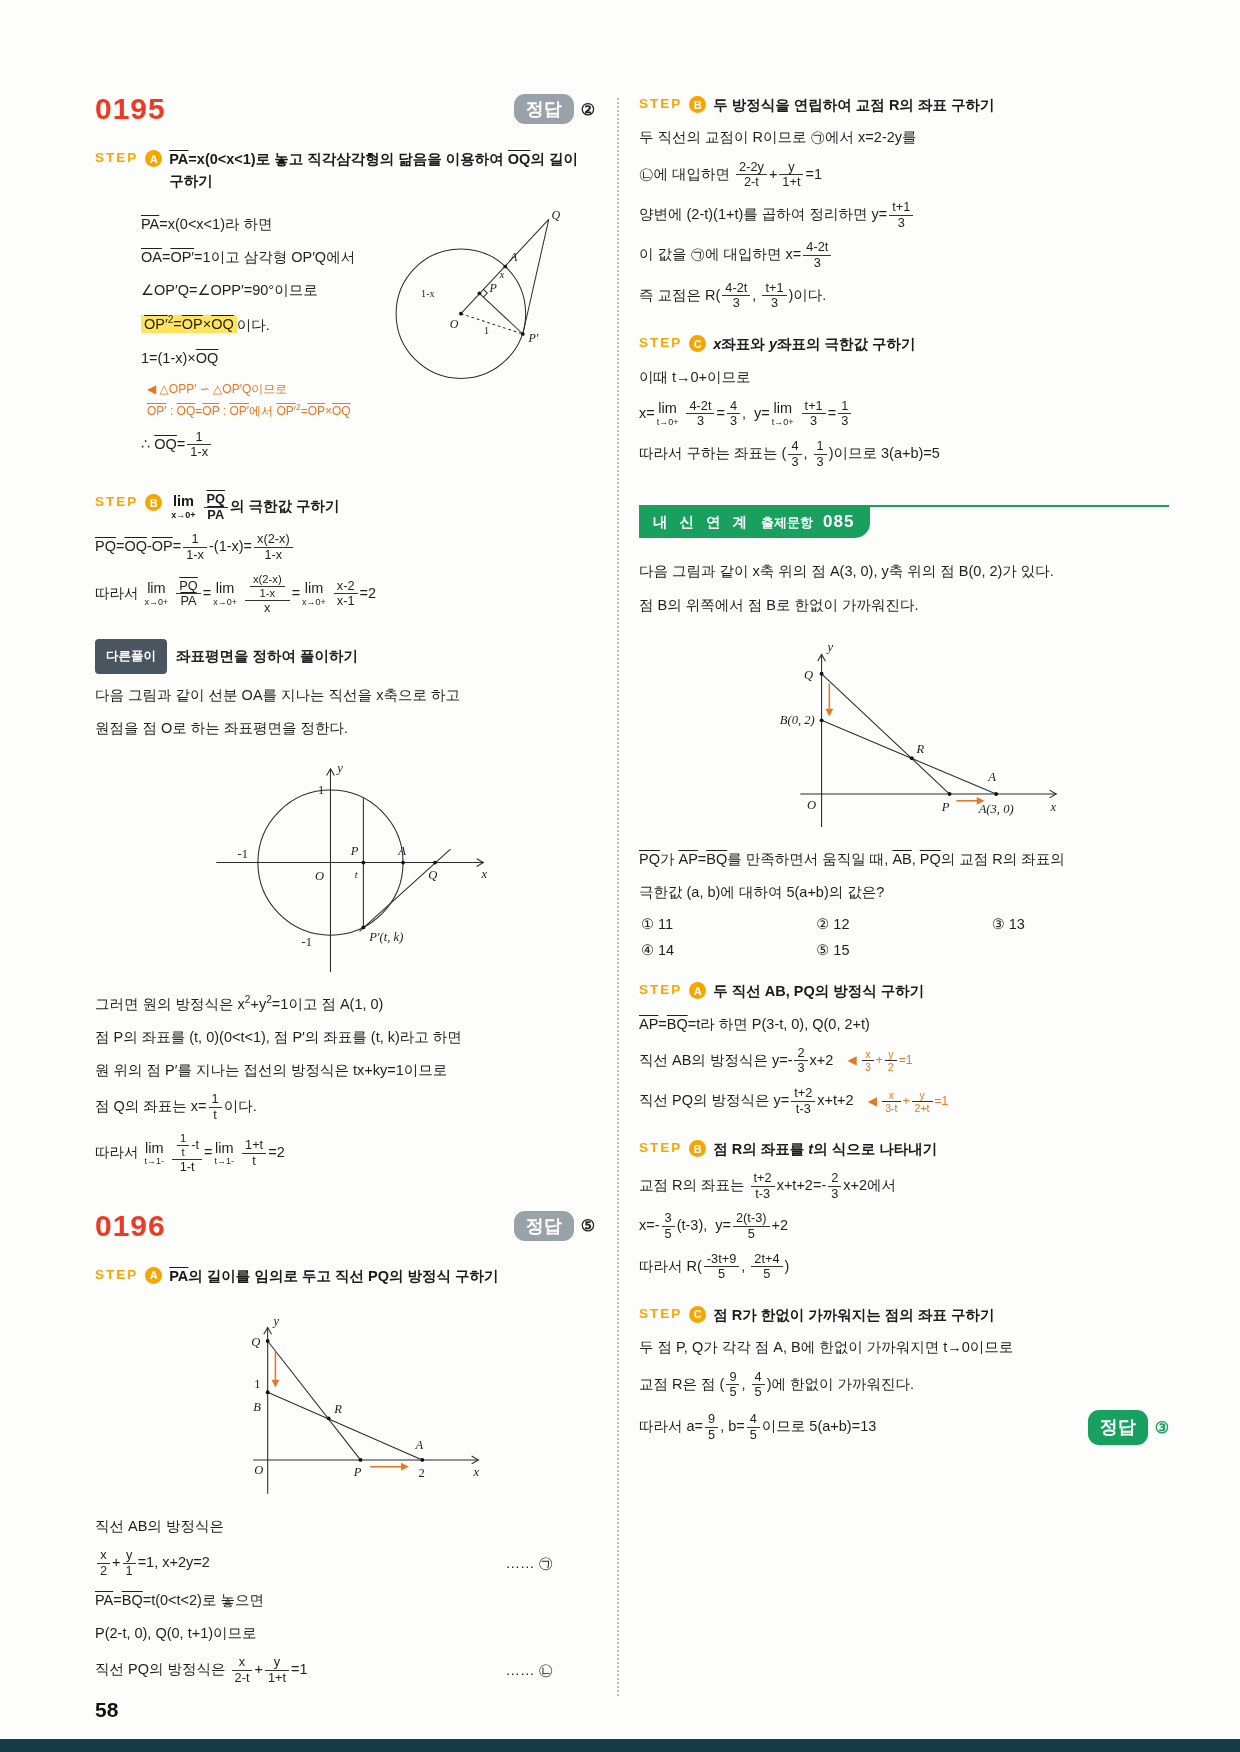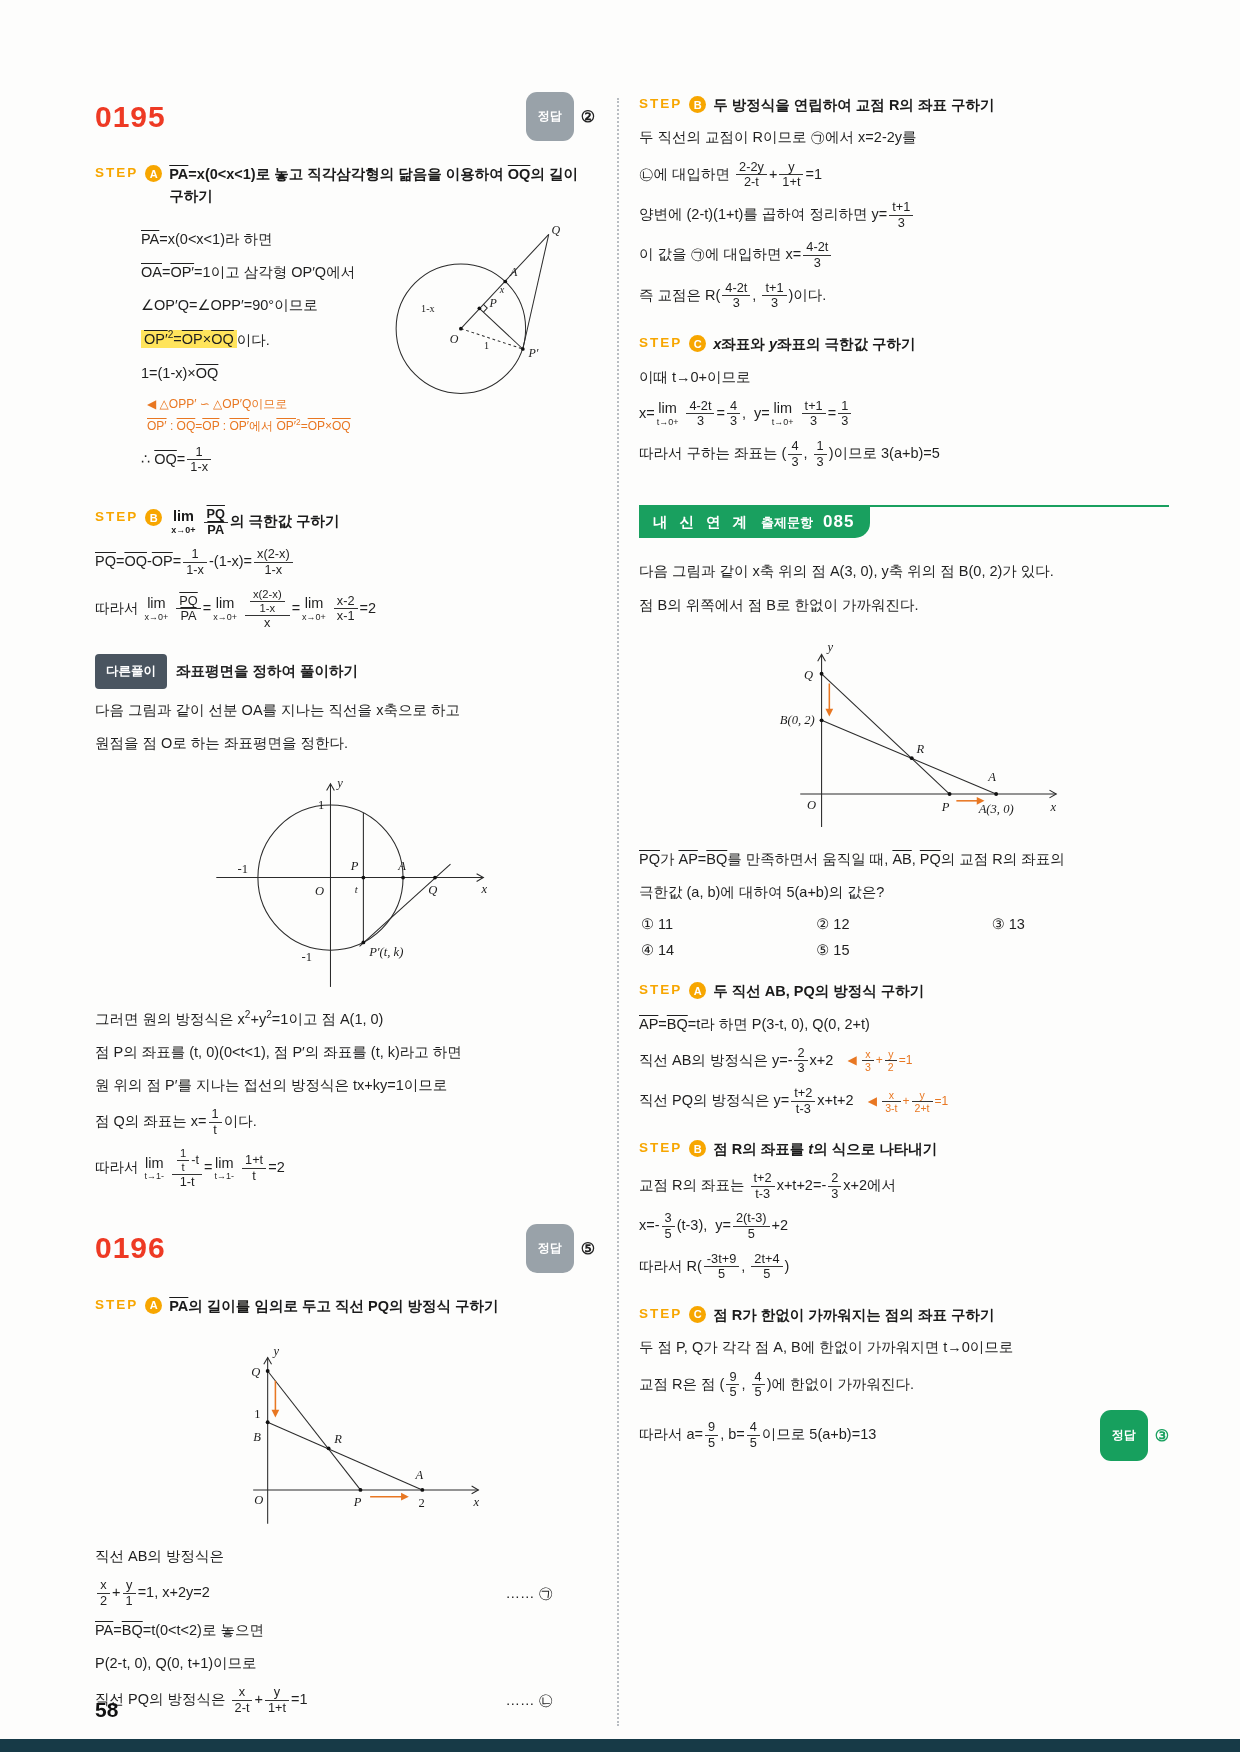--- a/index.html
+++ b/index.html
@@ -4,24 +4,24 @@
 <style>
   html,body{margin:0;padding:0;}
   body{width:1240px;height:1752px;background:#fdfdfc;font-family:"Liberation Sans",sans-serif;color:#222;position:relative;overflow:hidden;}
   .columns{display:flex;padding:92px 0 0 95px;}
   .col{font-size:14.5px;}
   .col.left{width:500px;}
   .col.right{width:530px;}
   .divider{width:0;border-left:2px dotted #b9bdc2;margin:6px 20px 0 22px;align-self:stretch;}
 
   
-  .prob-header{display:flex;justify-content:space-between;align-items:center;margin:0 0 10px 0;}
+  .prob-header{display:flex;justify-content:space-between;margin:0 0 10px 0;}
   .prob-num{font-size:30px;font-weight:800;color:#ee3a24;letter-spacing:1px;}
   .ans-badge{display:inline-flex;align-items:center;gap:7px;}
-  .pill{border-radius:11px;padding:16px 12px;font-size:12px;font-weight:700;color:#fff;}
+  .pill{border-radius:11px;padding:3px 12px;font-size:18px;font-weight:700;color:#fff;}
   .pill.gray{background:#99a2a9;}
   .pill.green{background:#17a05e;}
   .ans-num{font-size:16px;color:#222;font-weight:600;}
   .ans-num.green{color:#17a05e;}
 
   
   .step-row{display:flex;align-items:flex-start;gap:7px;margin:22px 0 10px 0;}
   .step-word{color:#f7a600;font-weight:800;font-size:13.5px;letter-spacing:2px;padding-top:2px;flex:none;}
   .step-circle{flex:none;width:17px;height:17px;border-radius:50%;background:#f7a600;color:#fff;font-size:11px;font-weight:800;display:flex;align-items:center;justify-content:center;margin-top:2px;}
   .step-title{font-weight:800;font-size:14.5px;color:#1a1a1a;line-height:1.55;}

